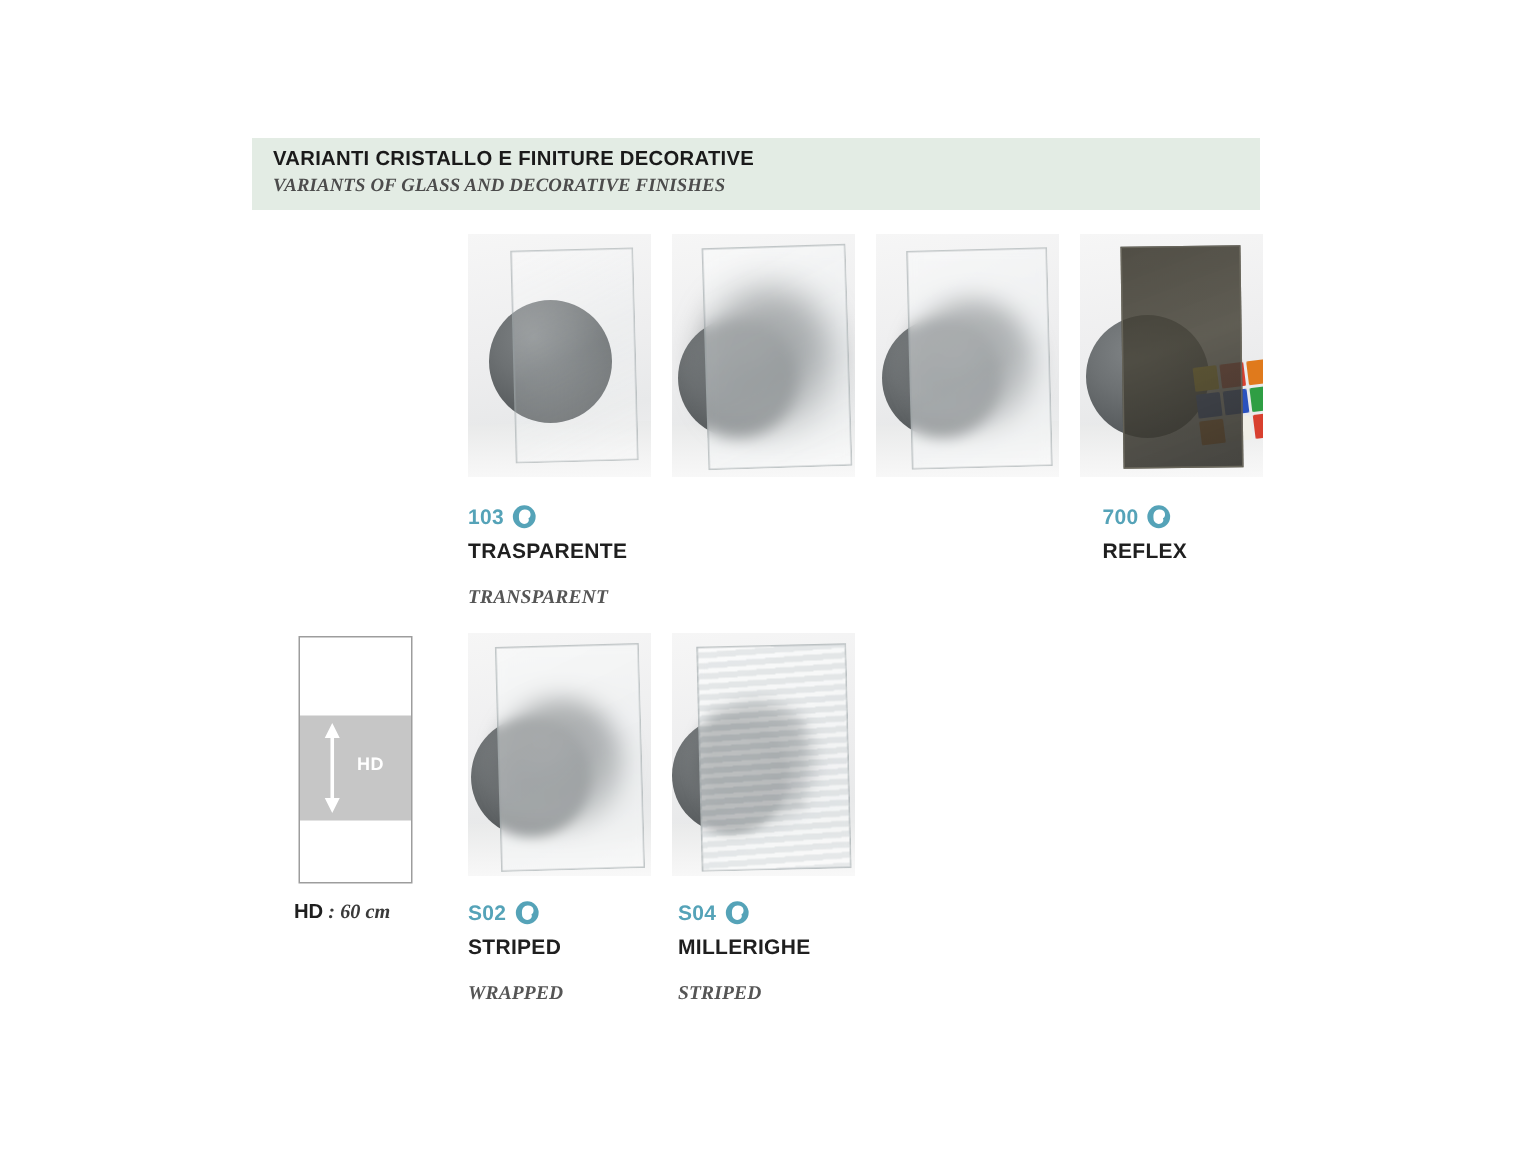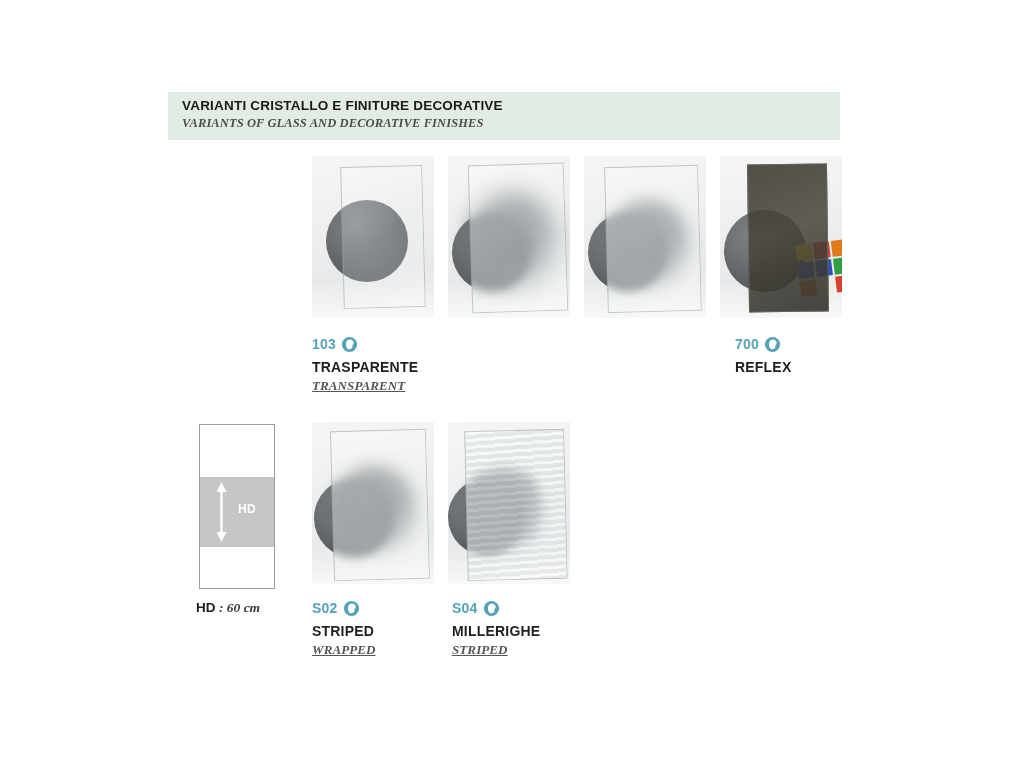--- a/index.html
+++ b/index.html
@@ -172,29 +172,28 @@
   .glass-icon { display: block; }
   .name-it {
     margin-top: 5px;
     font-size: 14px;
     font-weight: bold;
     color: #1f1f1f;
     letter-spacing: 0.2px;
     white-space: nowrap;
   }
   .name-en {
-    margin-top: 3px;
+    margin-top: 15px;
     font-size: 13px;
     font-style: italic;
     font-family: "Liberation Serif", serif;
     font-weight: bold;
     color: #555555;
     letter-spacing: 0.1px;
     white-space: nowrap;
-    text-decoration: underline;
   }
 
   
   .hd-diagram {
     position: absolute;
     left: 199px;
     top: 424px;
     width: 76px;
     height: 165px;
     border: 1px solid #9d9d9d;

